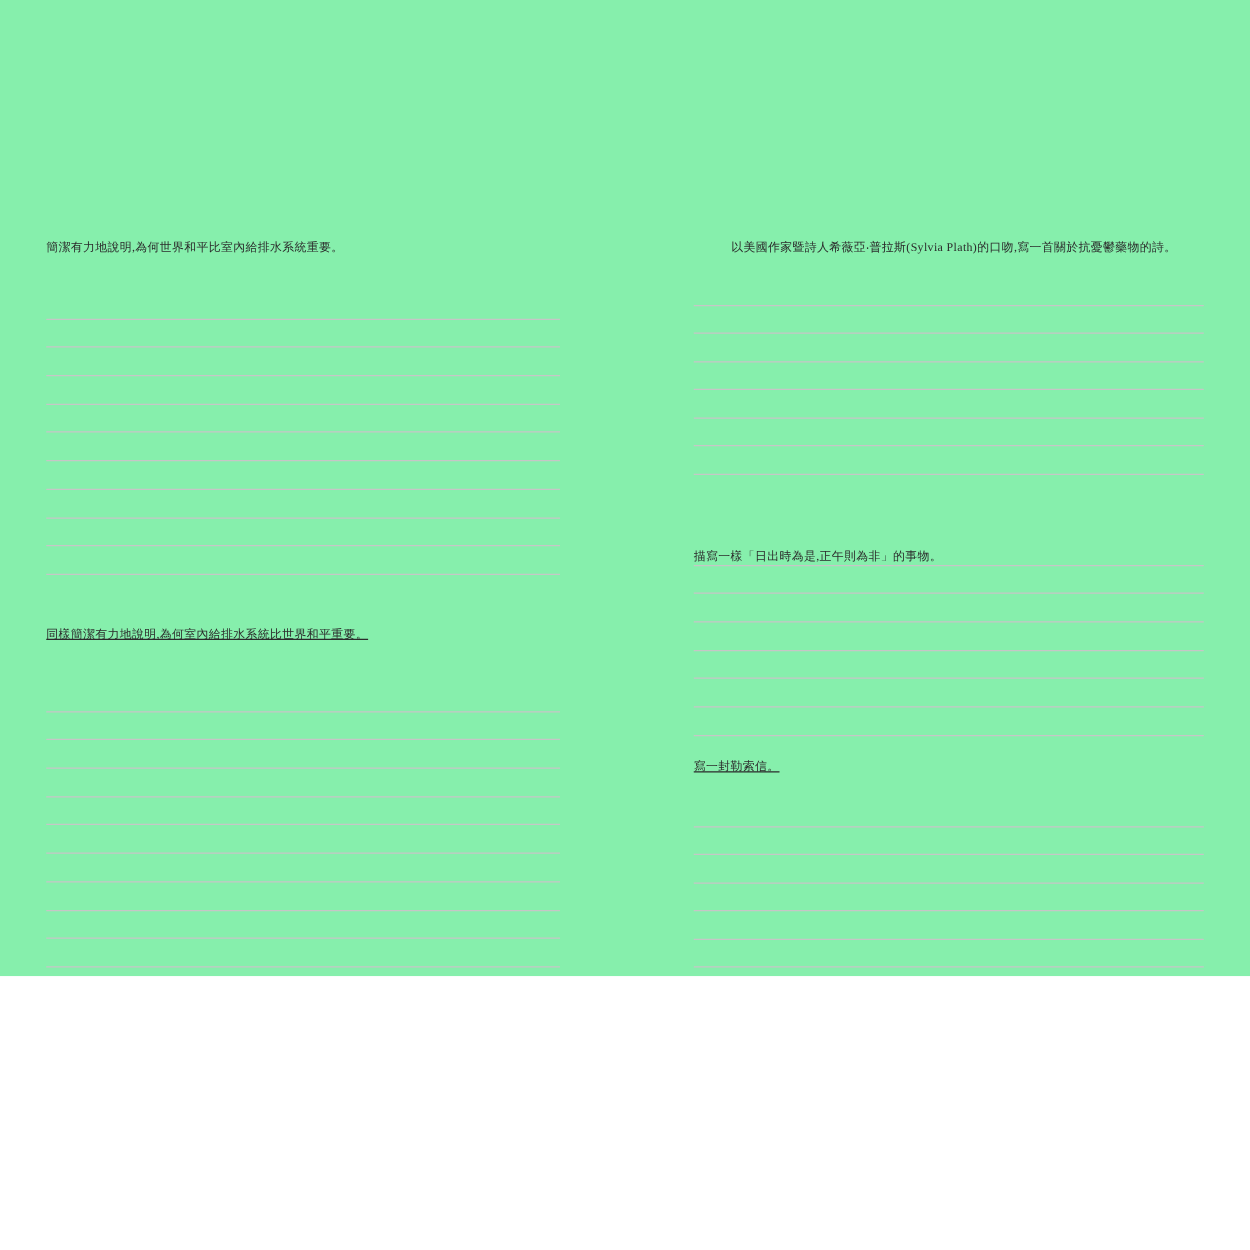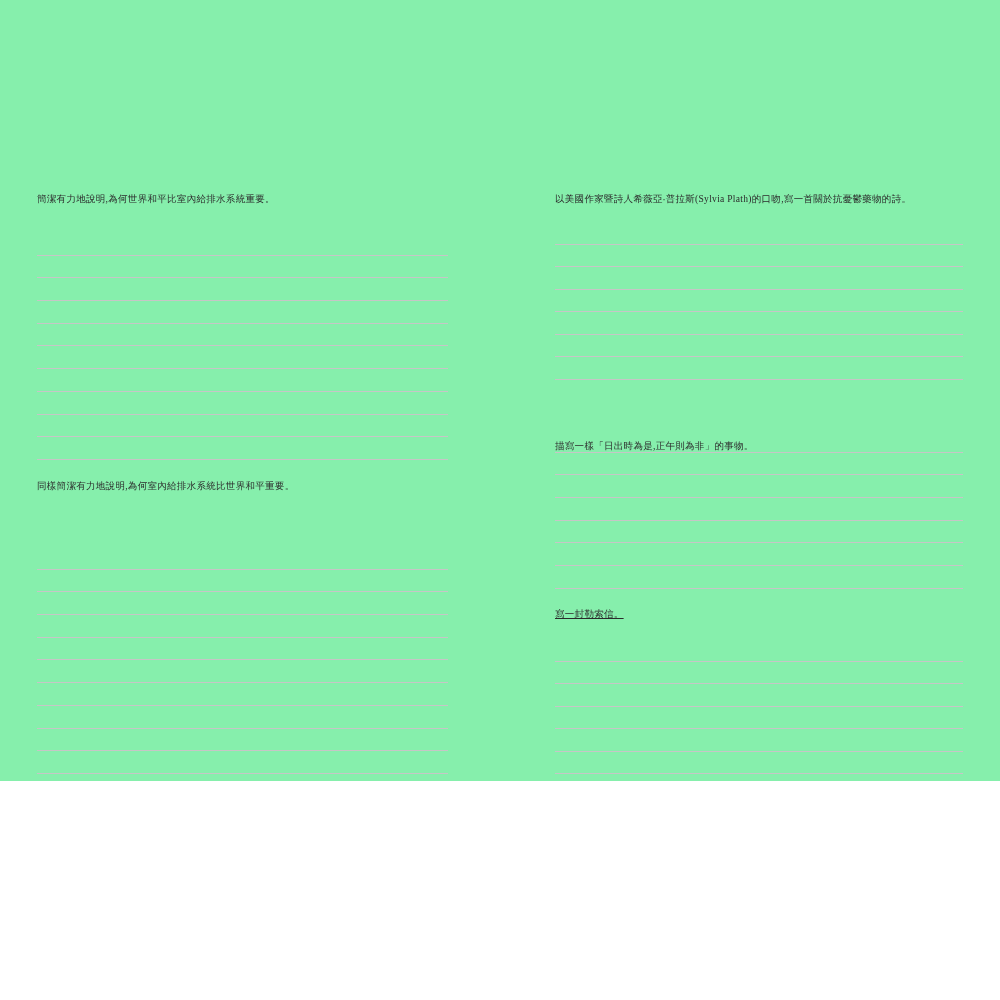--- a/index.html
+++ b/index.html
@@ -25,25 +25,25 @@
   .rule {
     border-bottom: 1px solid #c6c6c6;
   }
   
   .l-l1 .rule, .l-l2 .rule, .l-r2 .rule { height: 21.7px; }
   .l-r1 .rule, .l-r3 .rule { height: 21.5px; }
 
   
   .p-l1 { left: 37px;  top: 192px; }
   .l-l1 { left: 37px;  top: 233px; width: 411px; }
-  .p-l2 { left: 37px;  top: 479px; }
+  .p-l2 { left: 37px;  top: 501px; text-decoration: underline; }
   .l-l2 { left: 37px;  top: 547px; width: 411px; }
 
   
-  .p-r1 { left: 555px; top: 192px; text-align: center; }
+  .p-r1 { left: 585px; top: 192px; text-align: center; }
   .l-r1 { left: 555px; top: 222px; width: 408px; }
   .p-r2 { left: 555px; top: 400px; margin-top: 39px; }
   .l-r2 { left: 555px; top: 430px; width: 408px; }
   .p-r3 { left: 555px; top: 607px; text-decoration: underline; }
   .l-r3 { left: 555px; top: 639px; width: 408px; }
 
   .pagenum {
     position: absolute;
     font-size: 7px;
     color: #4a4a4a;

